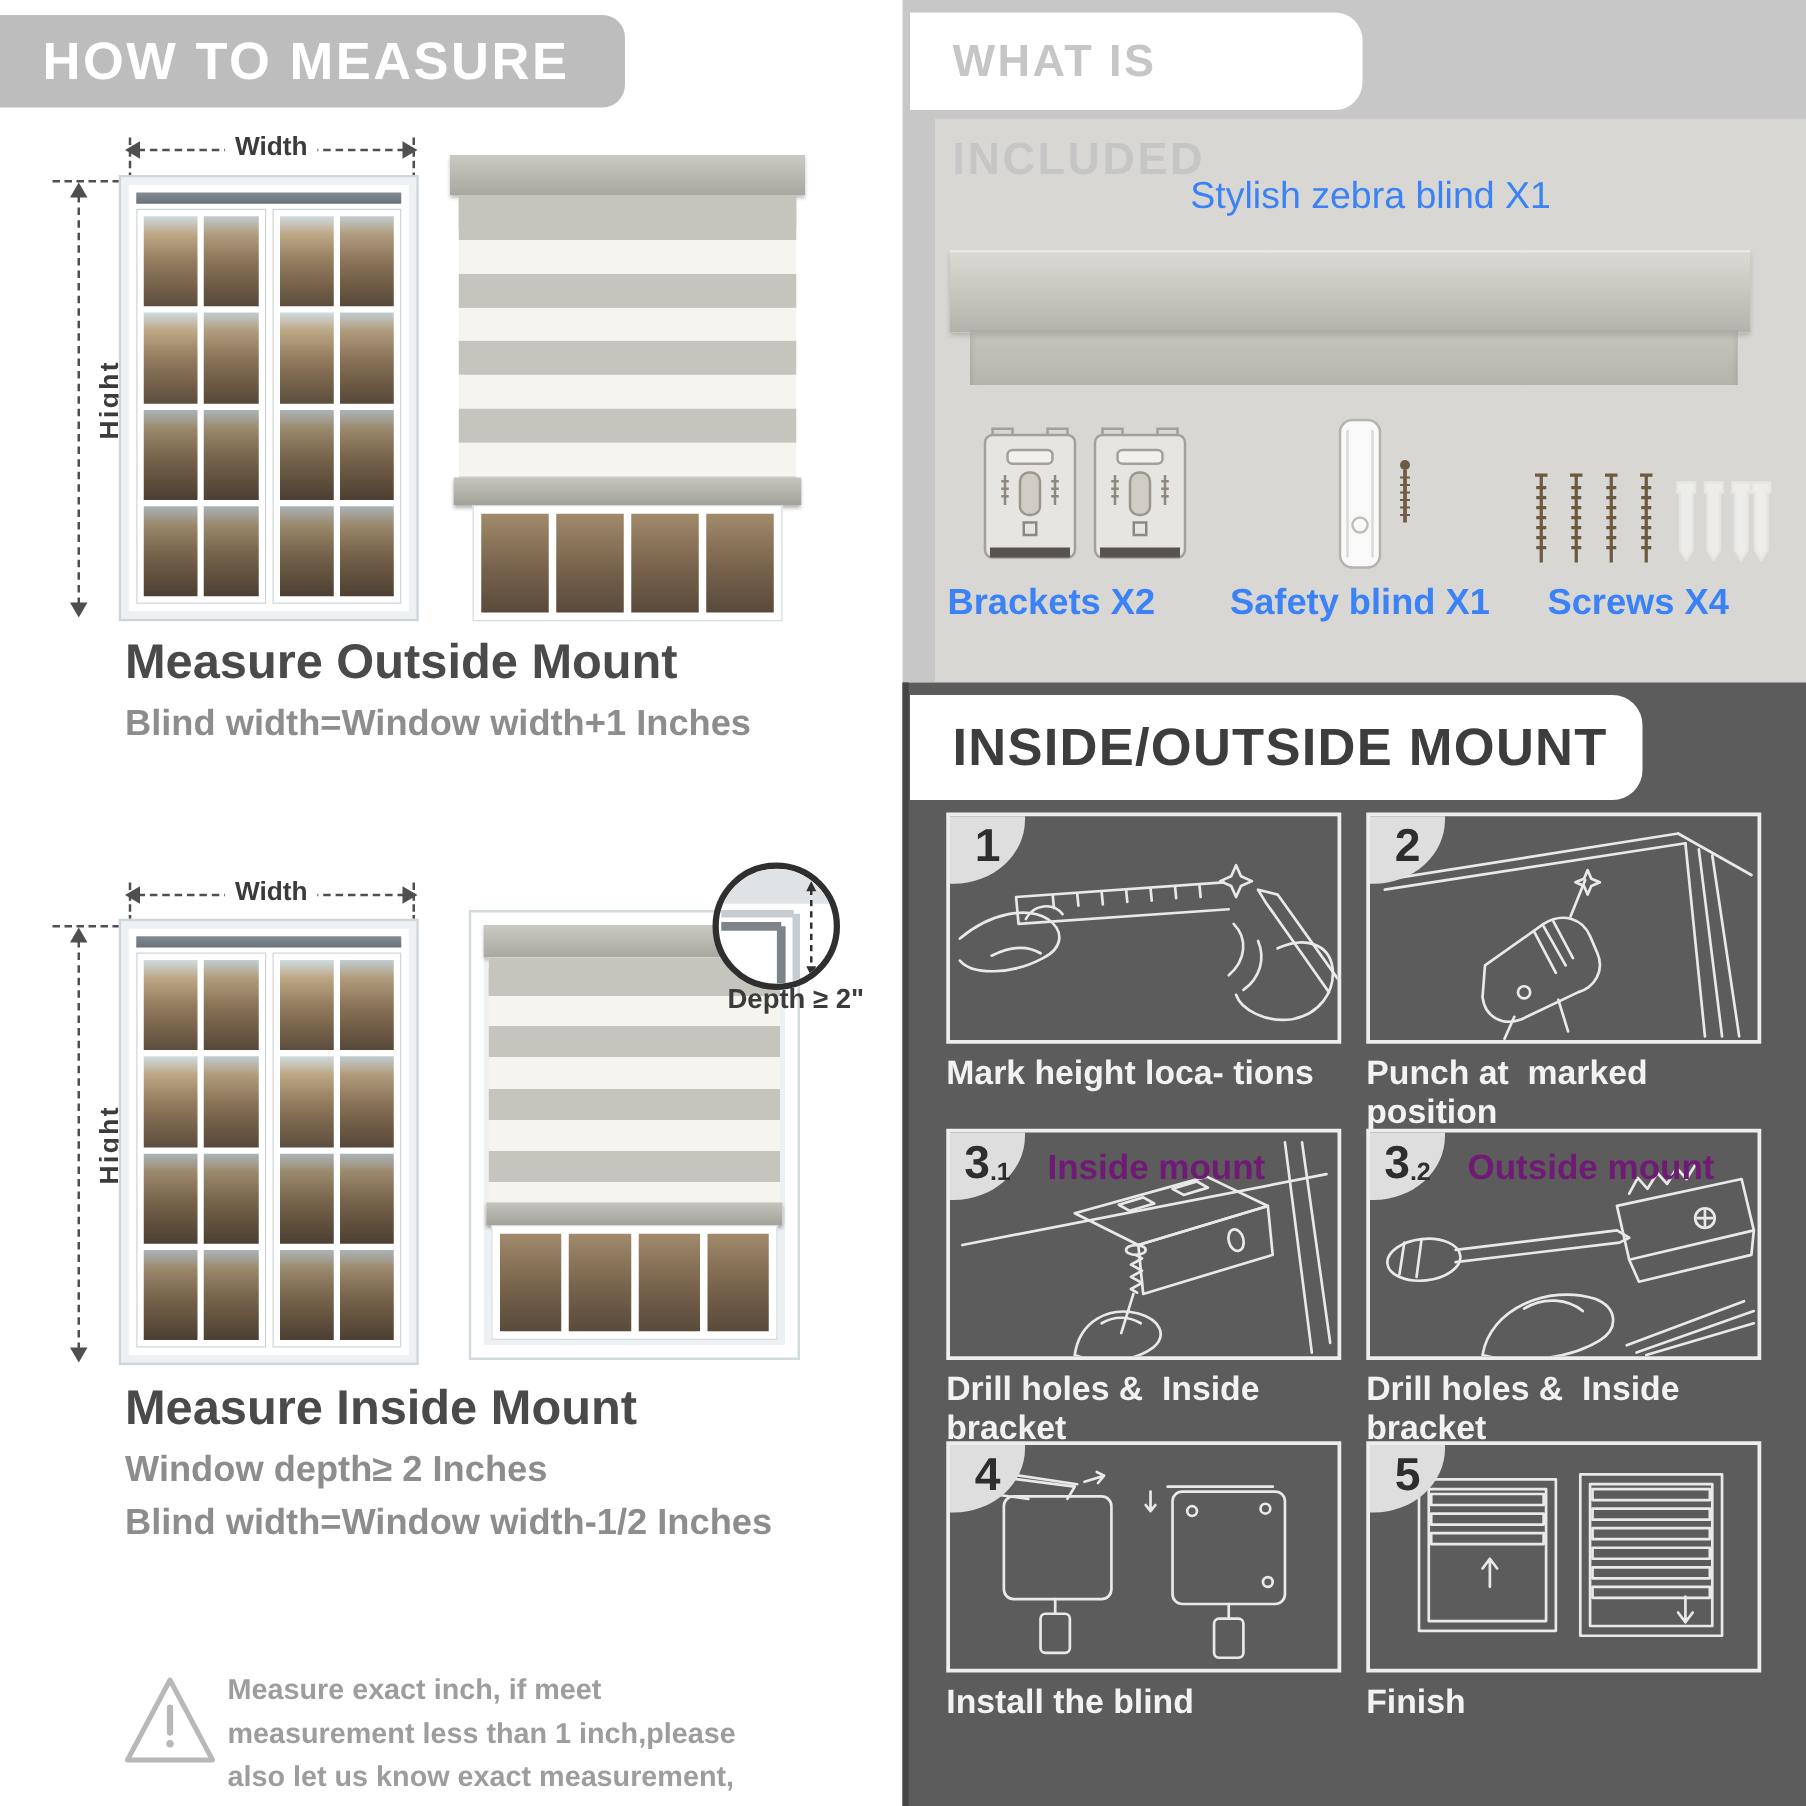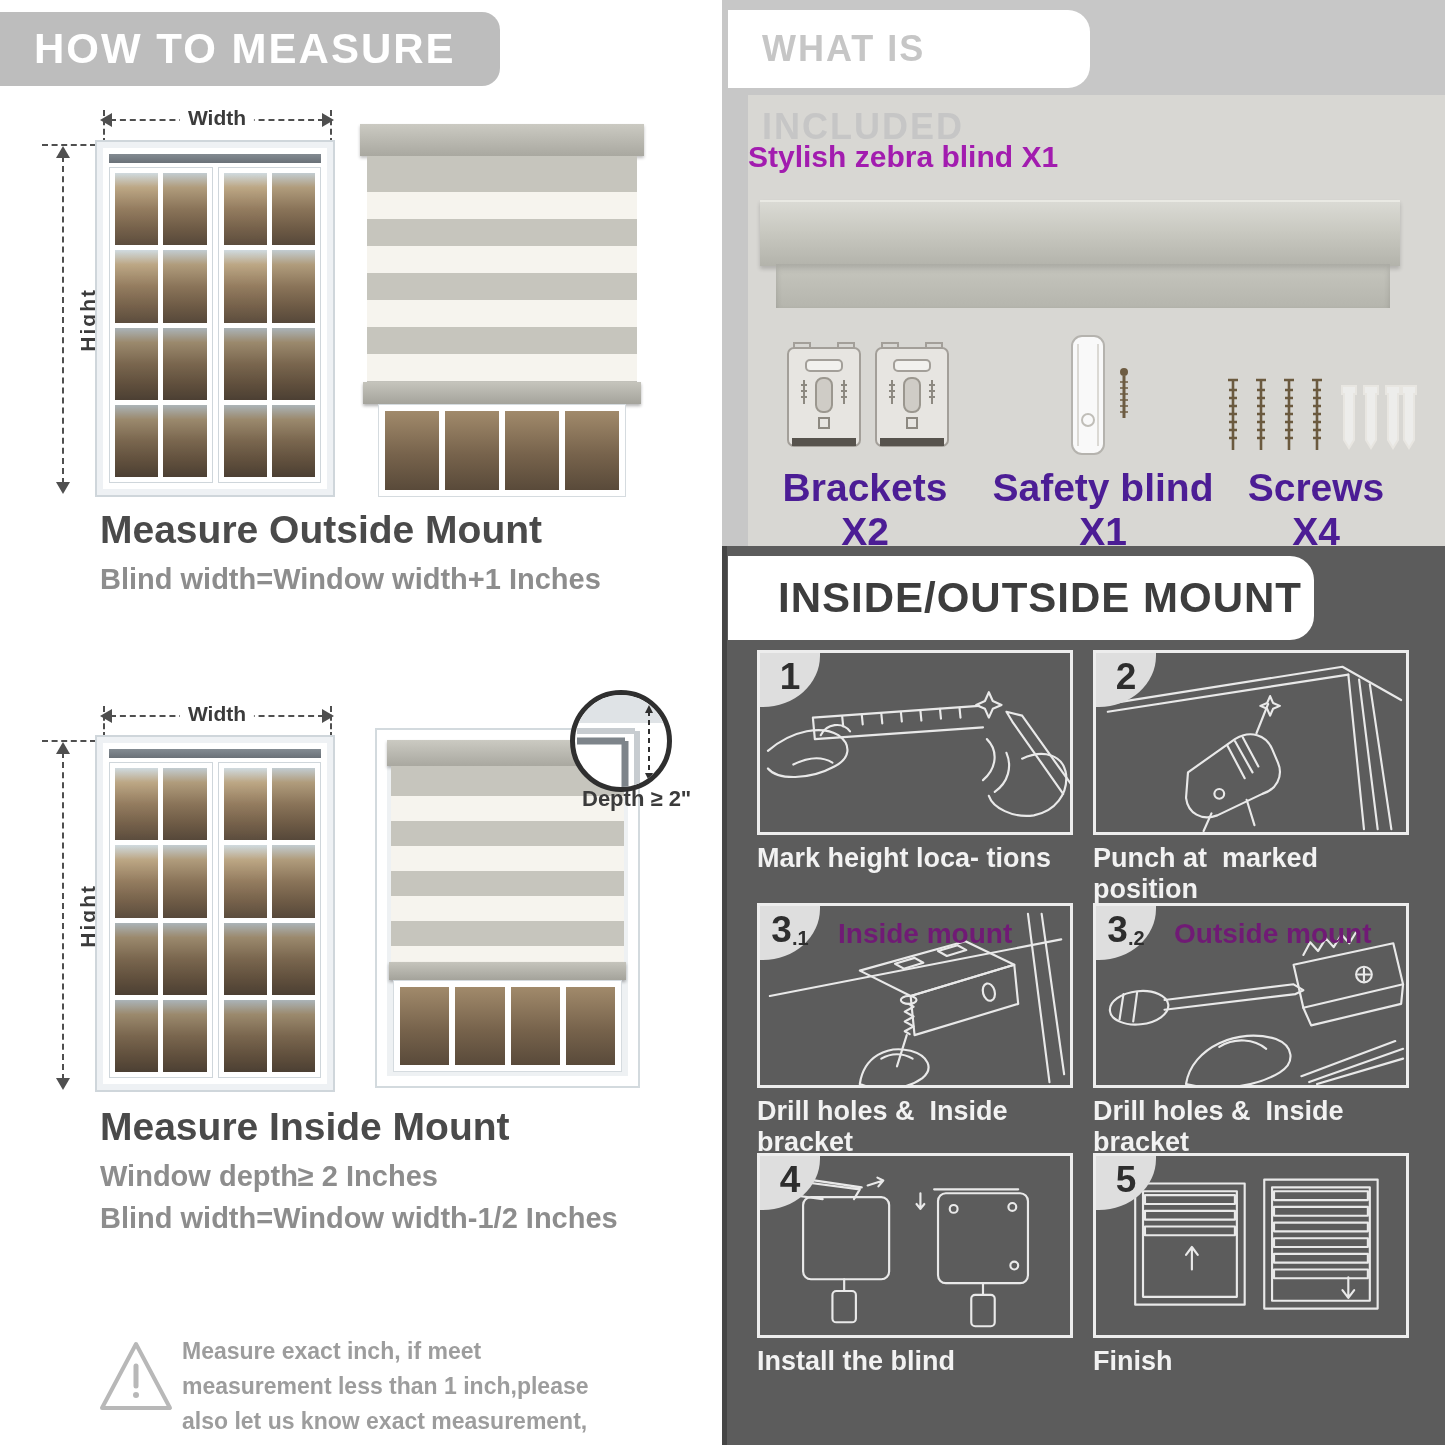--- a/index.html
+++ b/index.html
@@ -9,21 +9,21 @@
 
   
   .banner-left{left:0;top:12px;width:500px;height:74px;background:#bdbdbd;
     border-radius:0 18px 18px 0;color:#fff;font-size:42px;font-weight:bold;
     line-height:74px;padding-left:34px;letter-spacing:2px;box-sizing:border-box;}
   .banner-included{left:728px;top:10px;width:362px;height:78px;background:#fff;
     border-radius:0 22px 22px 0;color:#c6c6c6;font-size:36px;font-weight:bold;
     line-height:78px;padding-left:34px;letter-spacing:2px;box-sizing:border-box;}
   .banner-mount{left:728px;top:556px;width:586px;height:84px;background:#fff;
     border-radius:0 24px 24px 0;color:#3d3d3d;font-size:42px;font-weight:bold;
-    line-height:84px;padding-left:50px;letter-spacing:1px;box-sizing:border-box;}
+    line-height:84px;padding-left:34px;letter-spacing:1px;box-sizing:border-box;}
 
   
   .mheading{font-size:39px;font-weight:bold;color:#4a4a4a;}
   .mformula{font-size:29px;font-weight:bold;color:#8d8d8d;}
   .mlabel{background:#fff;padding:0 8px;font-weight:bold;font-size:21px;color:#3b3b3b;}
   .vlabel{font-size:21px;font-weight:bold;color:#3b3b3b;writing-mode:vertical-rl;
           transform:rotate(180deg);letter-spacing:2px;}
   .depth-label{font-size:22px;font-weight:bold;color:#3b3b3b;}
   .warn-text{font-size:23px;font-weight:bold;color:#9d9d9d;line-height:35px;width:450px;}
 
@@ -59,22 +59,22 @@
          background-size:100% 30px,100% 100%;background-repeat:no-repeat,repeat;
          background-position:0 0,0 30px;}
   .rail{background:linear-gradient(180deg,#c5c4bc,#a4a39b);box-shadow:0 2px 3px rgba(0,0,0,.3);}
   .under-win{background:#fff;border:1px solid #d5dbdf;display:flex;gap:6px;padding:6px;box-sizing:border-box;}
 
   .circle-detail{border:5px solid #2f2f2f;border-radius:50%;background:#fff;overflow:hidden;z-index:6;}
 
   
   .right-top-bg{left:722px;top:0;width:723px;height:546px;background:#c7c7c7;}
   .included-panel{left:748px;top:95px;width:697px;height:451px;background:#d8d7d3;}
-  .product-label{font-size:30px;font-weight:bold;color:#a21caf;}
-  .item-label{font-size:39px;font-weight:bold;color:#4c1d95;text-align:center;}
+  .product-label{font-size:30px;font-weight:normal;color:#3b82f6;text-align:center;}
+  .item-label{font-size:29px;font-weight:bold;color:#3b82f6;text-align:left;}
   .hr1{background:linear-gradient(180deg,#dadad4 0%,#c9c9c1 45%,#b3b3ab 100%);
        border-top:2px solid #e9e9e3;box-shadow:0 3px 4px rgba(0,0,0,.18);}
   .hr2{background:linear-gradient(180deg,#c6c6be,#b5b5ad);box-shadow:inset 0 4px 6px rgba(0,0,0,.15);}
 
   
   .dark-bg{left:722px;top:546px;width:723px;height:899px;background:#5c5c5c;}
   .dark-edge{left:722px;top:546px;width:5px;height:899px;background:#454545;}
   .sbox{position:absolute;width:316px;height:185px;border:3px solid #ededed;box-sizing:border-box;}
   .badge{position:absolute;top:0;left:0;width:60px;height:54px;background:#dedede;
          border-radius:0 0 95% 0;color:#2e2e2e;display:flex;justify-content:center;

